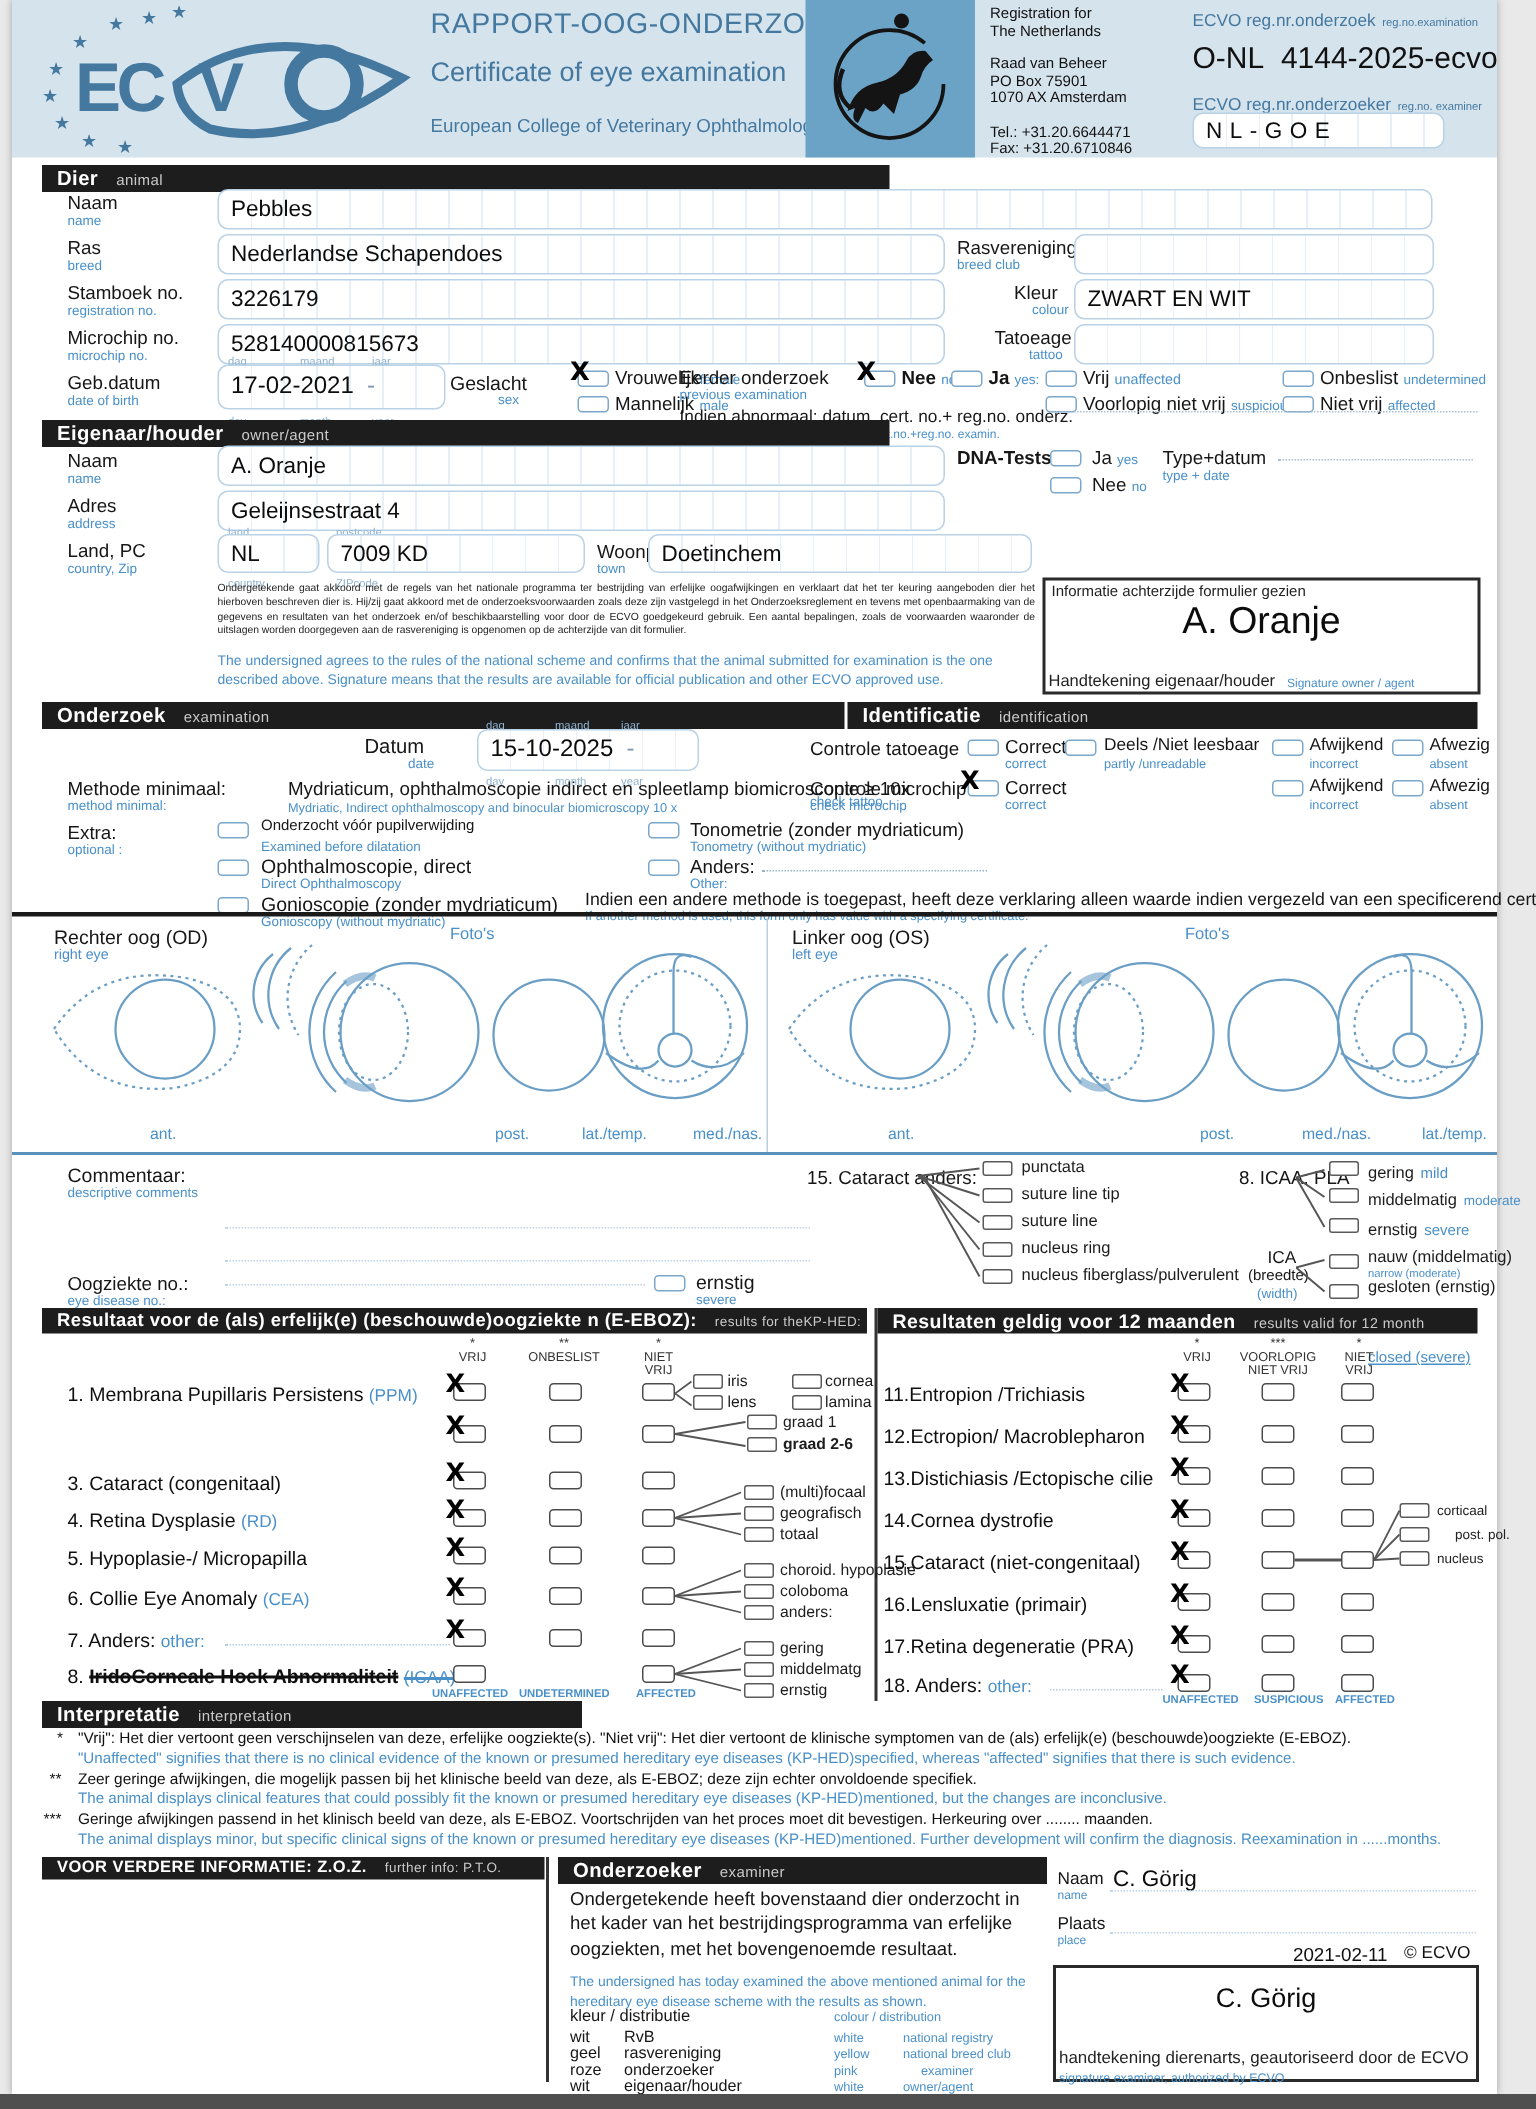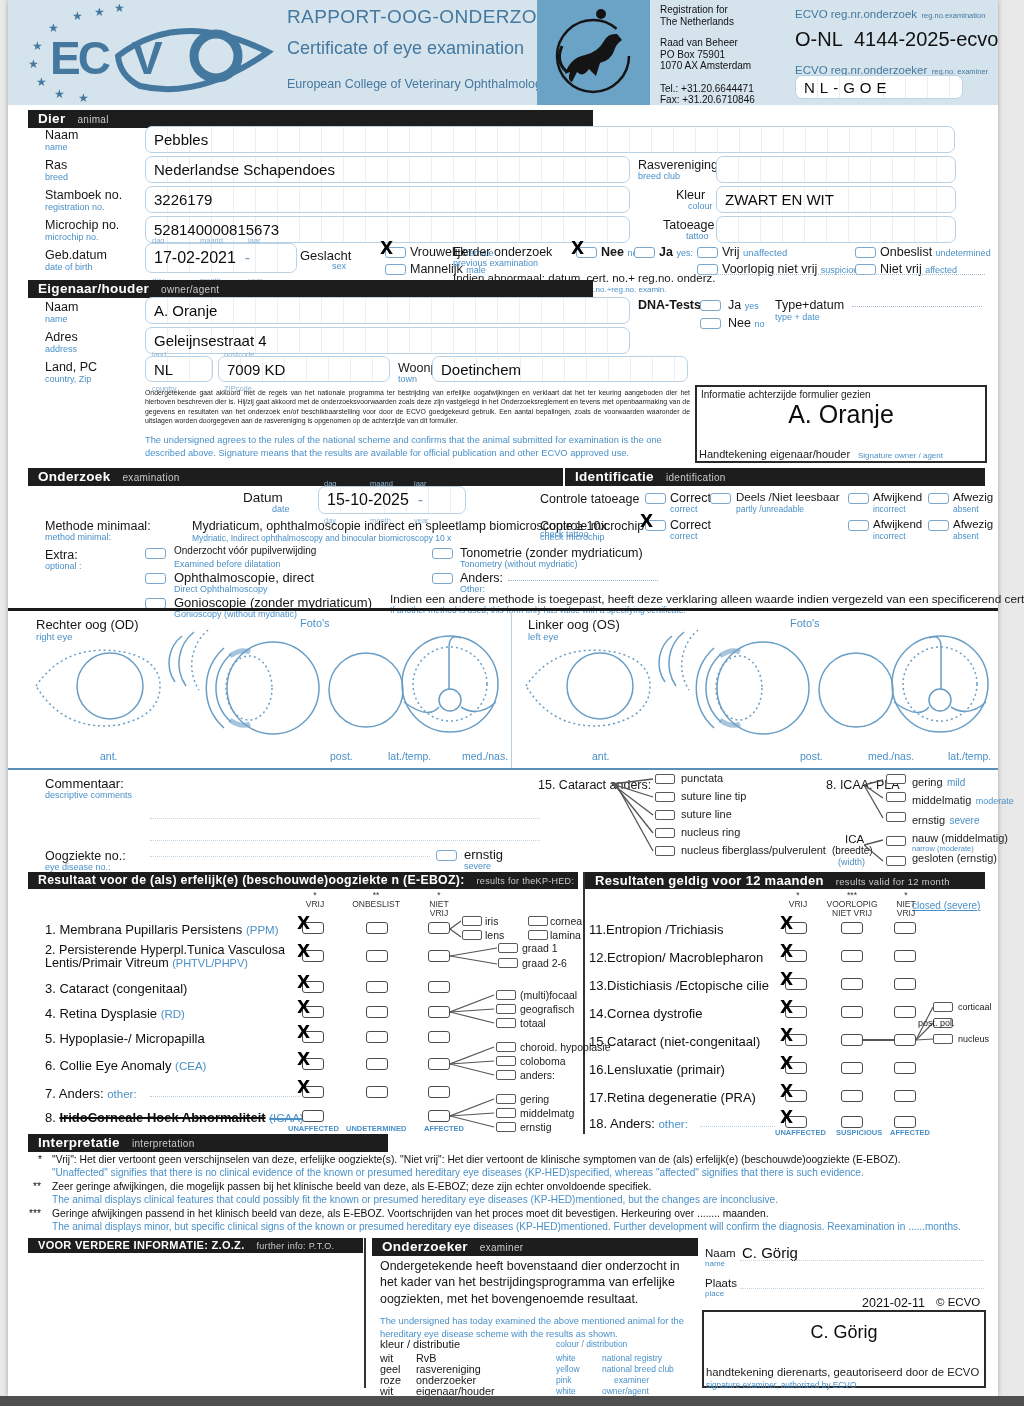--- a/index.html
+++ b/index.html
@@ -400,40 +400,39 @@
     </svg>
   <span class="cbs" style="left:462px;top:916px;"></span>
     <div class="abs sublb2" style="left:485px;top:915px;">iris</div>
   <span class="cbs" style="left:462px;top:930px;"></span>
     <div class="abs sublb2" style="left:485px;top:929px;">lens</div>
   <span class="cbs" style="left:528px;top:916px;"></span>
     <div class="abs sublb2" style="left:550px;top:915px;">cornea</div>
   <span class="cbs" style="left:528px;top:930px;"></span>
     <div class="abs sublb2" style="left:550px;top:929px;">lamina</div>
 
-  <div class="abs rname2" style="left:45px;top:944px;width:256px;"><span>2.</span> <span>Persisterende Hyperpl.Tunica Vasculosa Lentis/Primair Vitreum</span> <span class="blue" style="font-size:11px">(PHTVL/PHPV)</span></div>
   <span class="cbr" style="left:302px;top:950px;">
       <i class="xmk">X</i>
     </span>
   <span class="cbr" style="left:366px;top:950px;">
       <i class="xmk"></i>
     </span>
   <span class="cbr" style="left:428px;top:950px;">
       <i class="xmk"></i>
     </span>
   <svg class="abs" style="left:450px;top:942px;" width="48" height="28">
       <g stroke="#555" stroke-width="1.2">
         <line x1="0" y1="14" x2="47" y2="6"></line>
         <line x1="0" y1="14" x2="47" y2="22"></line>
       </g>
     </svg>
   <span class="cbs" style="left:498px;top:943px;"></span>
     <div class="abs sublb2" style="left:522px;top:942px;">graad 1</div>
   <span class="cbs" style="left:498px;top:958px;"></span>
-    <div class="abs sublb2" style="left:522px;top:957px;">graad 2-6</div>
+    <div class="abs sublb2" style="left:522px;top:957px;font-weight:bold;">graad 2-6</div>
 
   <div class="abs rname" style="left:45px;top:981px;"><span>3.</span> <span>Cataract (congenitaal)</span></div>
   <span class="cbr" style="left:302px;top:981px;">
       <i class="xmk">X</i>
     </span>
   <span class="cbr" style="left:366px;top:981px;">
       <i class="xmk"></i>
     </span>
   <span class="cbr" style="left:428px;top:981px;">
       <i class="xmk"></i>
@@ -598,21 +597,21 @@
   <svg class="abs" style="left:916px;top:1000px;" width="18" height="46">
       <g stroke="#555" stroke-width="1.2">
         <line x1="0" y1="40" x2="17" y2="7"></line>
         <line x1="0" y1="40" x2="17" y2="23"></line>
         <line x1="0" y1="40" x2="17" y2="39"></line>
       </g>
     </svg>
   <span class="cbs" style="left:933px;top:1002px;"></span>
     <div class="abs" style="left:958px;top:1002px;font-size:9px;color:#222;">corticaal</div>
   <span class="cbs" style="left:933px;top:1018px;"></span>
-    <div class="abs" style="left:918px;top:1018px;font-size:9px;color:#222;">post. pol.</div>
+    <div class="abs" style="left:970px;top:1018px;font-size:9px;color:#222;">post. pol.</div>
   <span class="cbs" style="left:933px;top:1034px;"></span>
     <div class="abs" style="left:958px;top:1034px;font-size:9px;color:#222;">nucleus</div>
   <div class="abs rname" style="left:589px;top:1062px;"><span>16.</span><span>Lensluxatie (primair)</span></div>
   <span class="cbr" style="left:785px;top:1062px;">
       <i class="xmk">X</i>
     </span>
   <span class="cbr" style="left:841px;top:1062px;">
       <i class="xmk"></i>
     </span>
   <span class="cbr" style="left:894px;top:1062px;">

